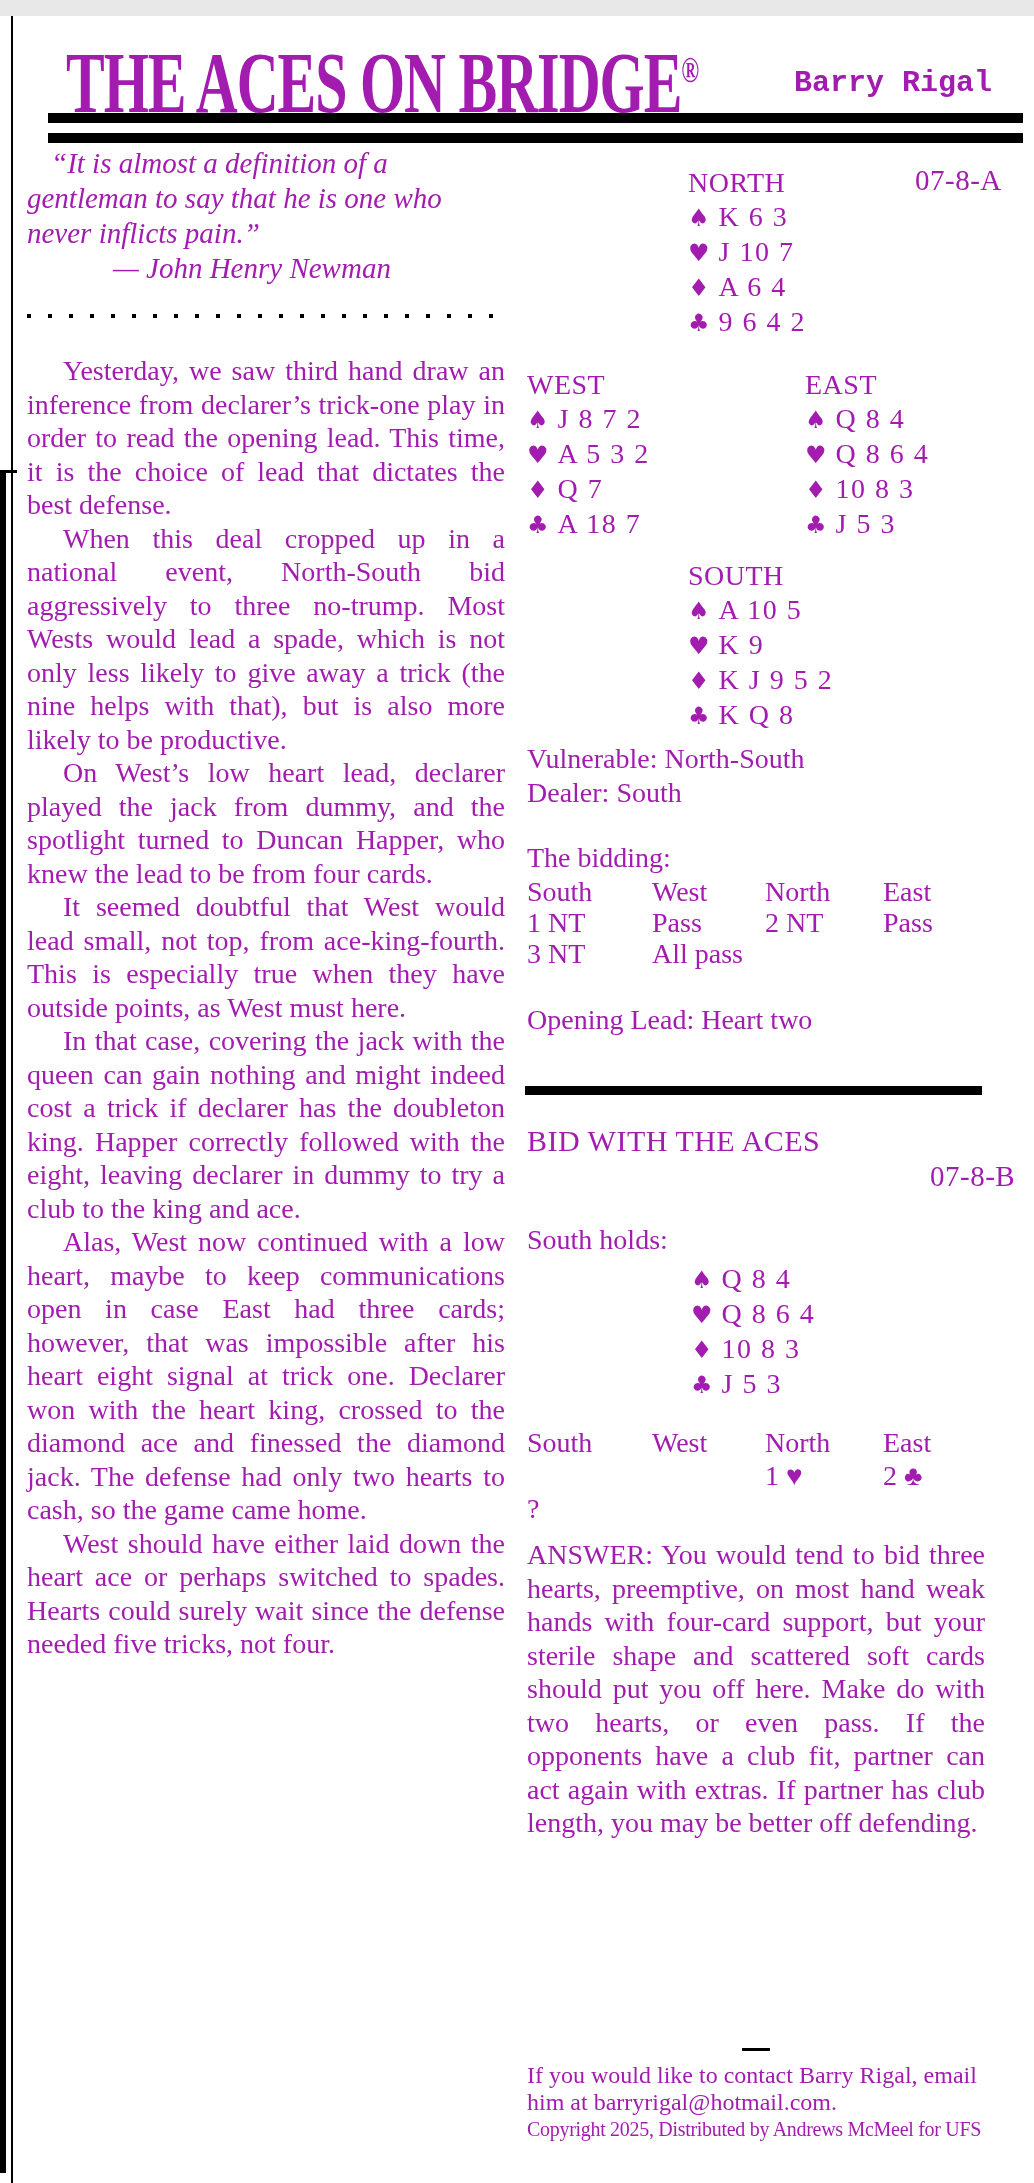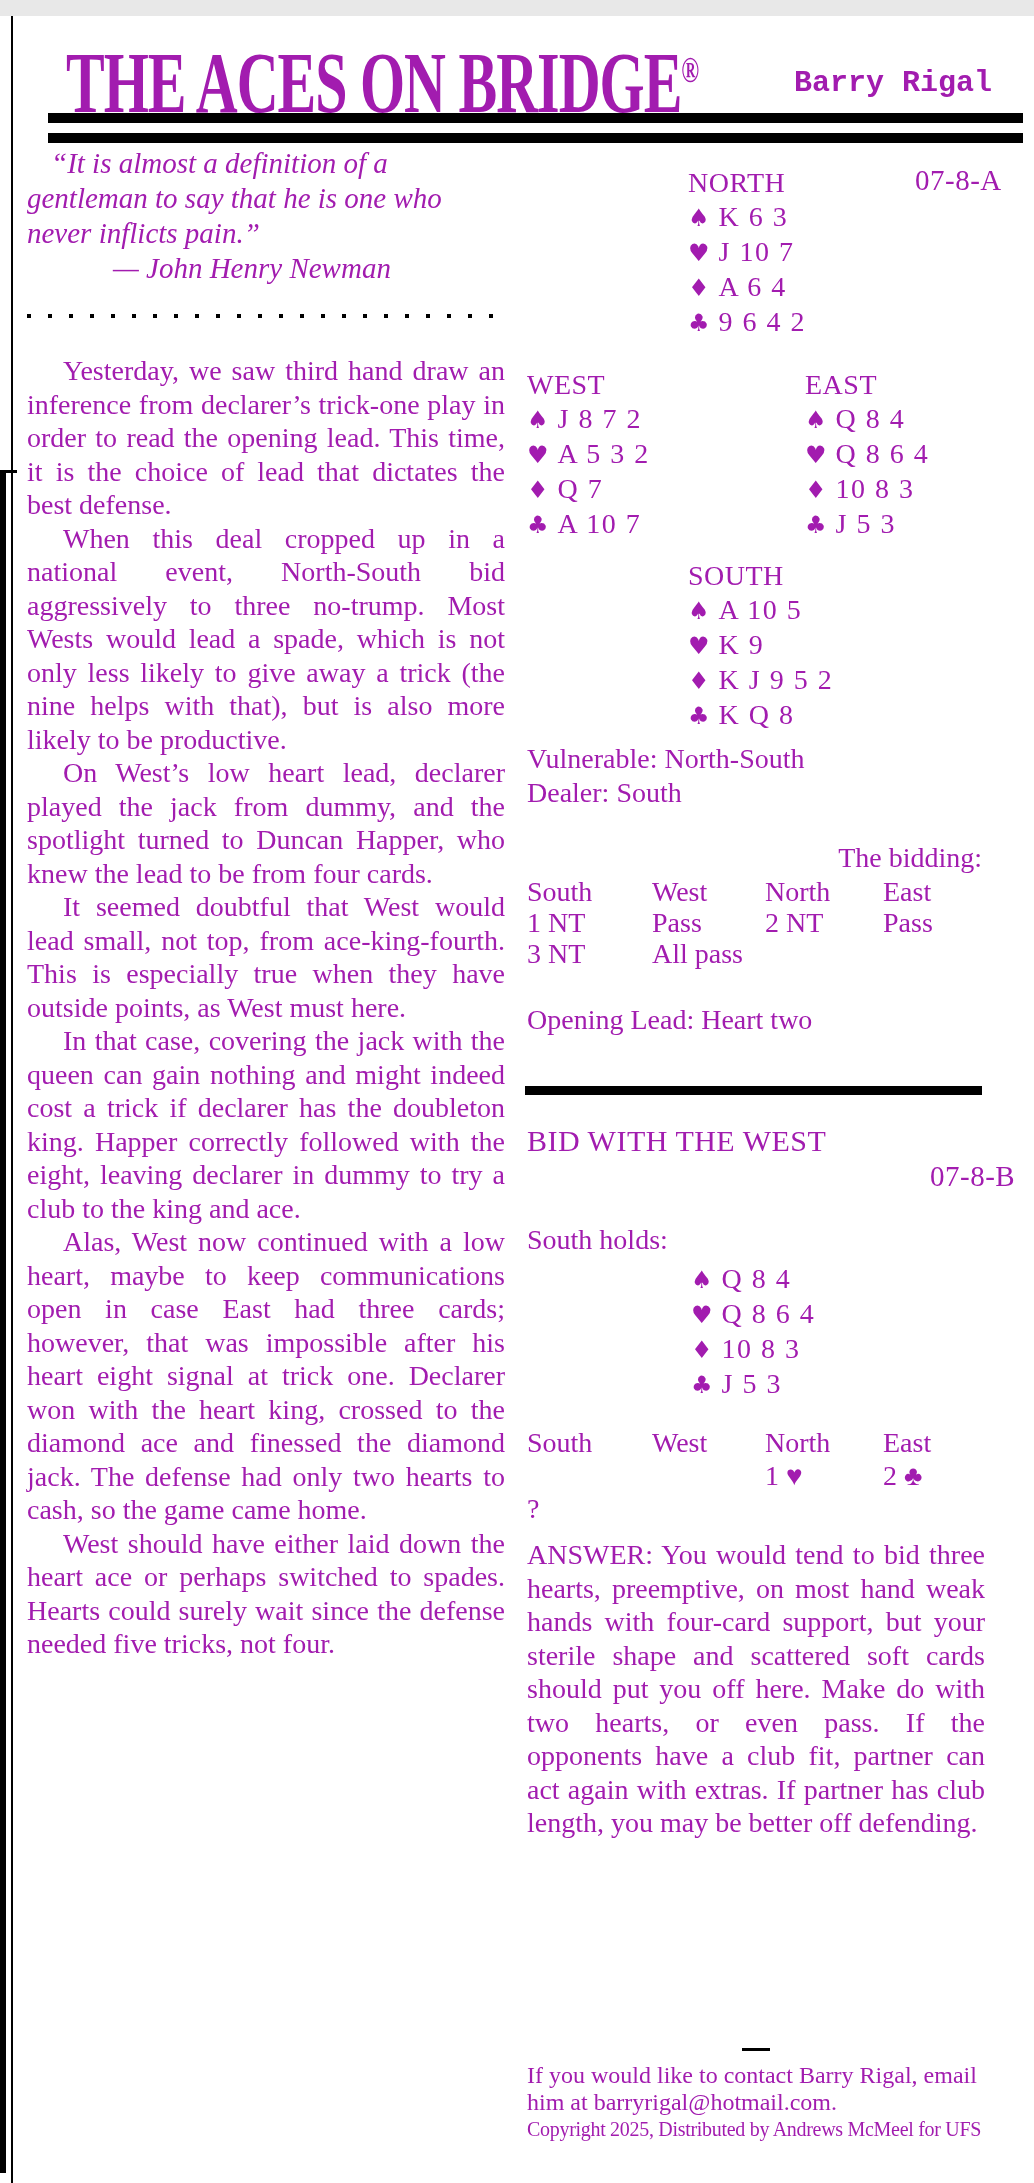--- a/index.html
+++ b/index.html
@@ -47,21 +47,21 @@
   .hand { position:absolute; font-size:28px; line-height:34px; }
   .hand-label { letter-spacing:0.5px; }
   .card-row { display:flex; align-items:baseline; gap:9px; }
   .suit { font-family:"DejaVu Sans","Liberation Sans",sans-serif; font-size:24px; }
   .vals { letter-spacing:1.5px; }
   .deal-id { position:absolute; font-size:29px; letter-spacing:0.5px; }
 
   .vul-block { position:absolute; left:527px; top:726px; font-size:28px; line-height:34px; }
 
   .bid-section { position:absolute; left:527px; top:824px; font-size:28px; }
-  .bid-head-label { line-height:36px;text-align:right; }
+  .bid-head-label { line-height:36px; }
   .bid-grid { display:grid; grid-template-columns:125px 113px 118px 99px; line-height:31px; }
   .bid-grid span { white-space:nowrap; }
 
   .opening-lead { position:absolute; left:527px; top:988px; font-size:28px; }
 
   .mid-rule { position:absolute; left:525px; top:1070px; width:457px; height:9px; background:#000; }
 
   .bwa-title { position:absolute; left:527px; top:1108px; font-size:30px; letter-spacing:0.5px; }
   .south-holds { position:absolute; left:527px; top:1208px; font-size:28px; }
   .holds-cards { position:absolute; left:691px; top:1246px; font-size:28px; line-height:33px; }
@@ -137,21 +137,21 @@
     <div class="card-row">
         <span class="suit">♥</span>
         <span class="vals">A 5 3 2</span>
       </div>
     <div class="card-row">
         <span class="suit">♦</span>
         <span class="vals">Q 7</span>
       </div>
     <div class="card-row">
         <span class="suit">♣</span>
-        <span class="vals">A 10 7</span>
+        <span class="vals">A 18 7</span>
       </div>
   </div>
 
   <div class="hand" style="left:805px; top:352px;">
     <div class="hand-label">EAST</div>
     <div class="card-row">
         <span class="suit">♠</span>
         <span class="vals">Q 8 4</span>
       </div>
     <div class="card-row">
@@ -208,21 +208,21 @@
       <span>All pass</span>
       <span></span>
       <span></span>
     </div>
   </div>
 
   <div class="opening-lead">Opening Lead: Heart two</div>
 
   <div class="mid-rule"></div>
 
-  <div class="bwa-title">BID WITH THE WEST</div>
+  <div class="bwa-title">BID WITH THE ACES</div>
   <div class="deal-id" style="left:930px; top:1144px;">07-8-B</div>
 
   <div class="south-holds">South holds:</div>
 
   <div class="holds-cards">
     <div class="card-row">
         <span class="suit">♠</span>
         <span class="vals">Q 8 4</span>
       </div>
     <div class="card-row">

